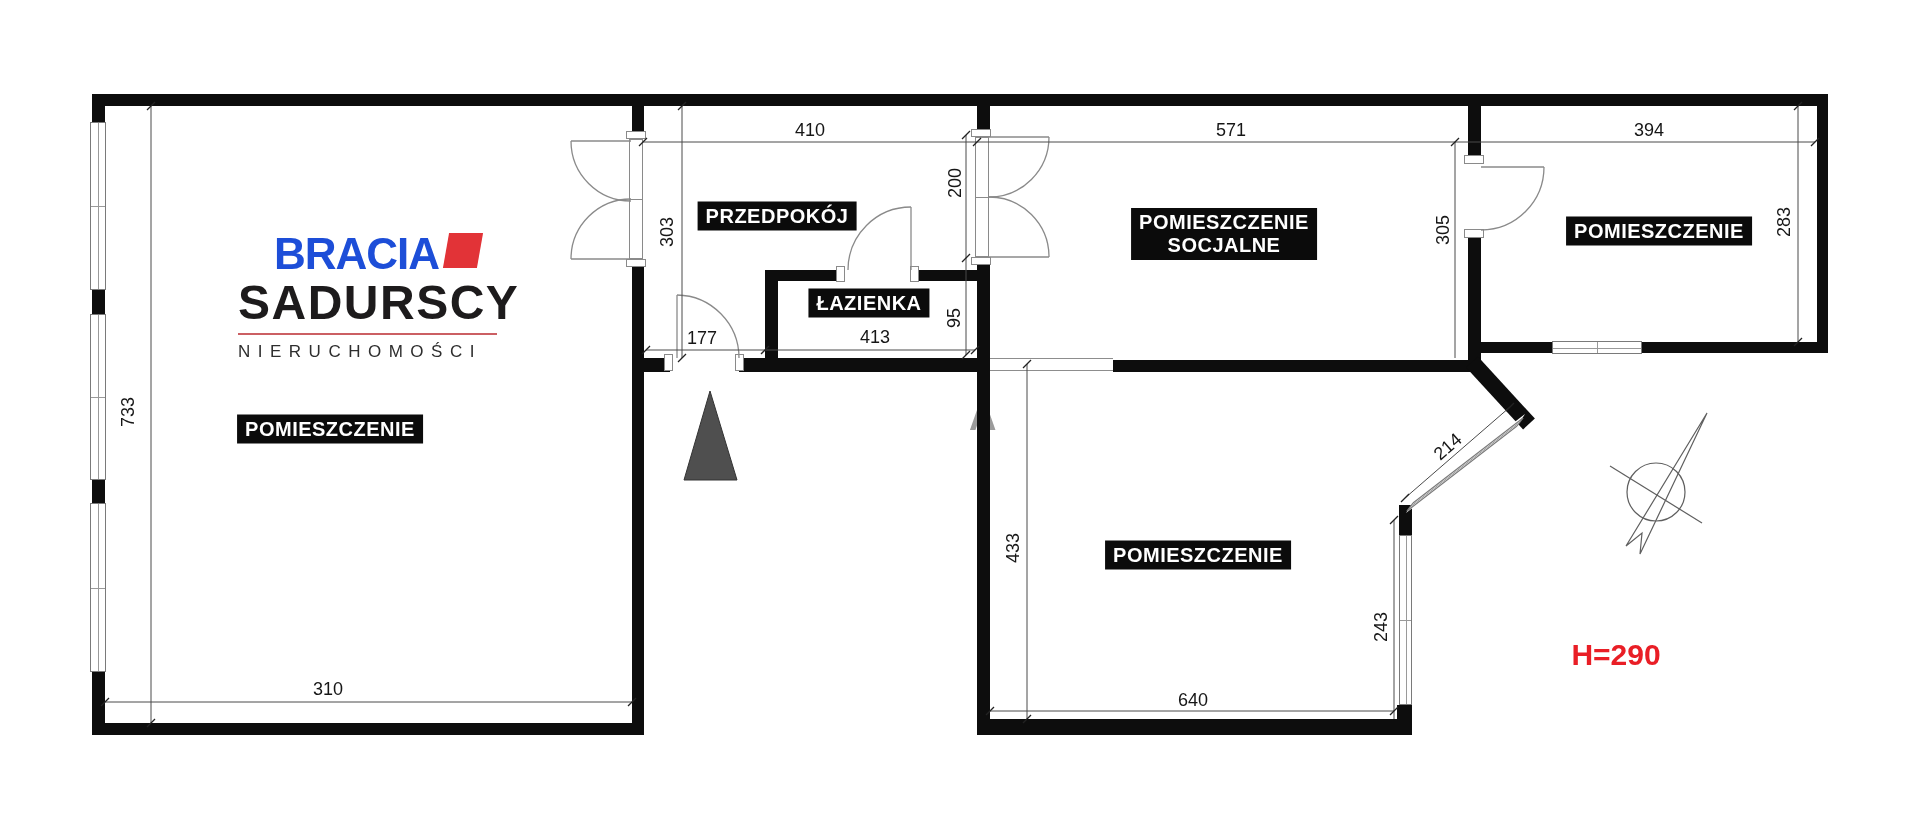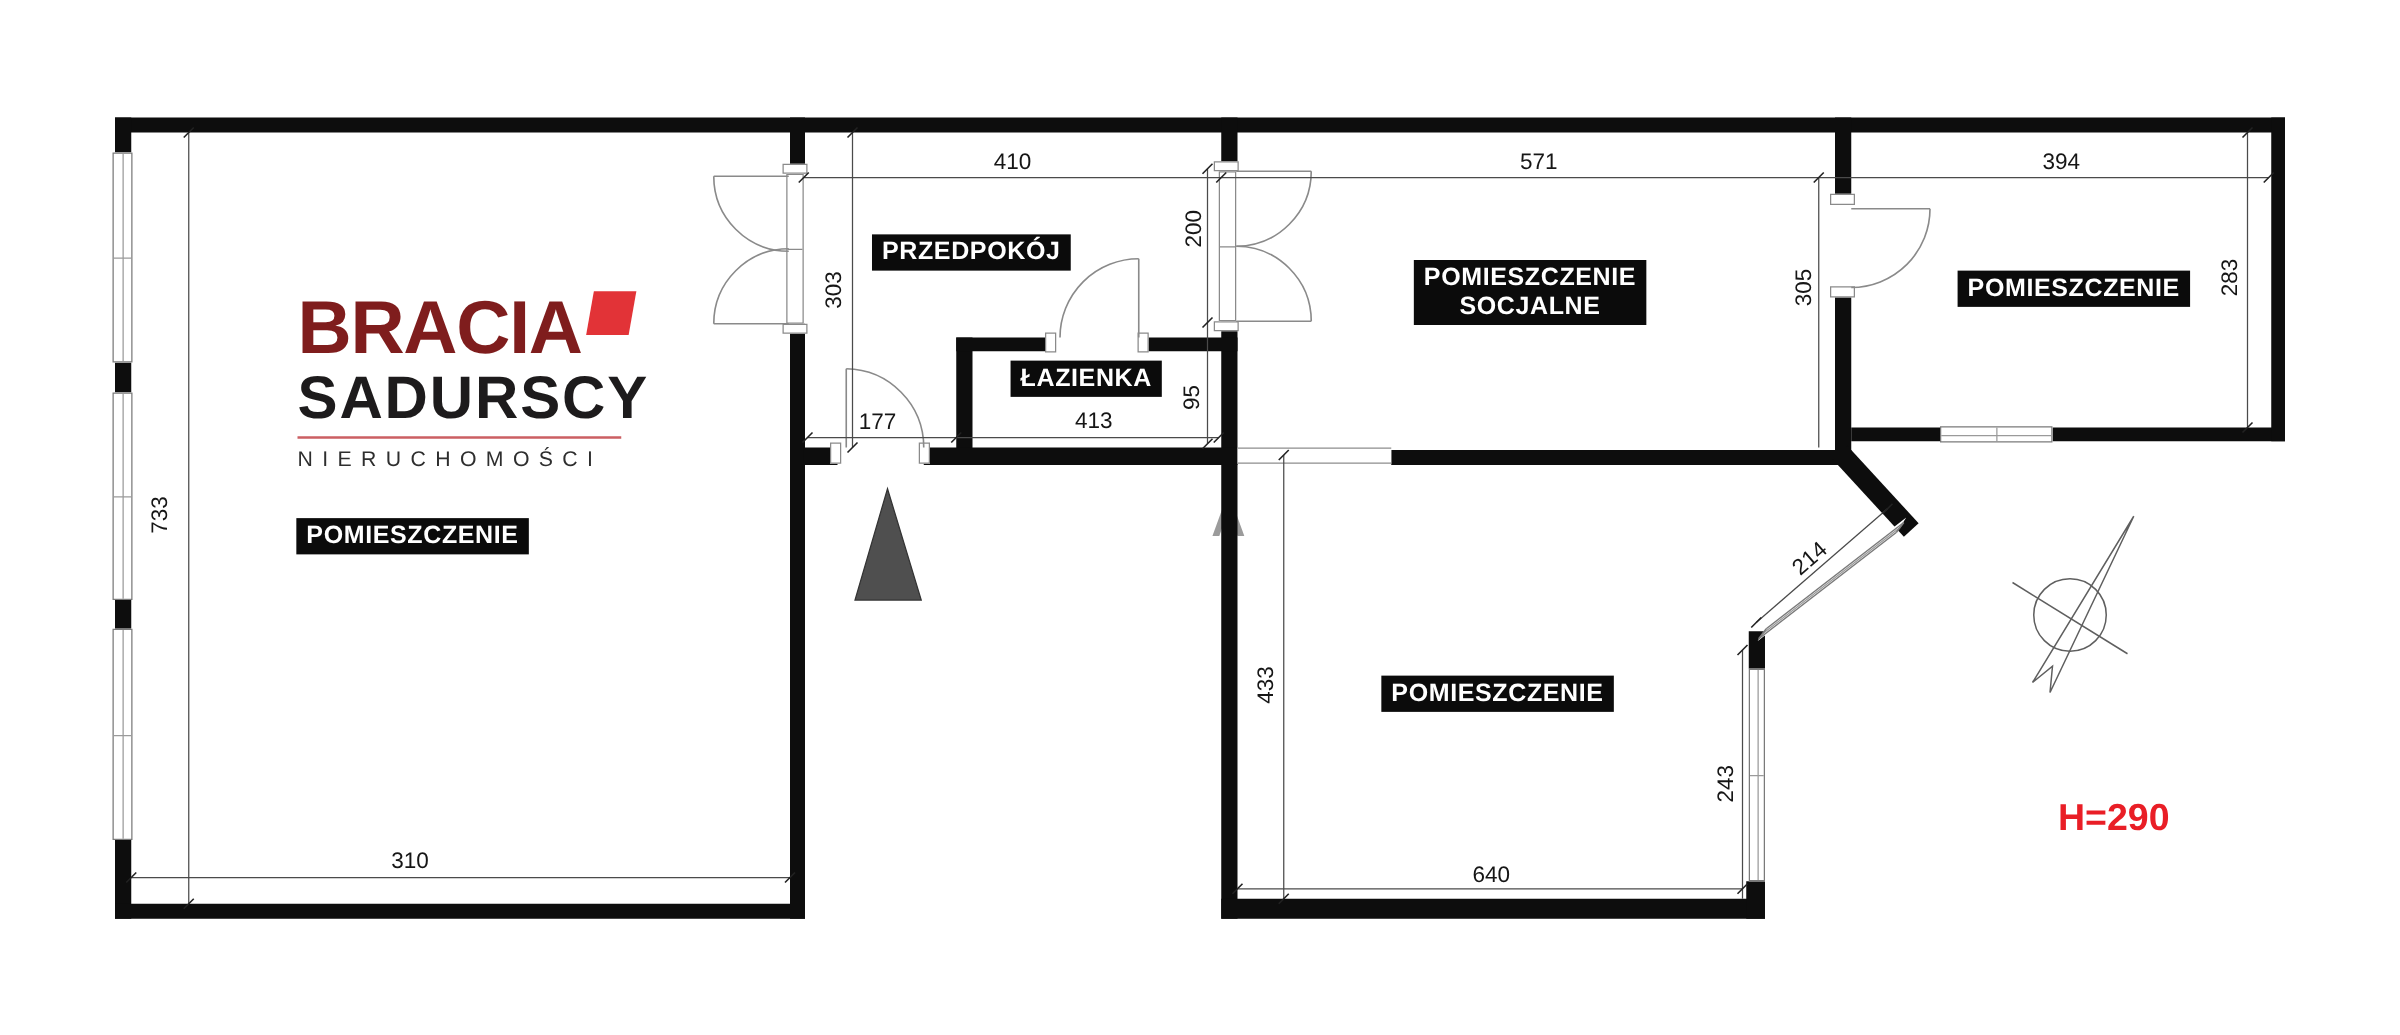--- a/index.html
+++ b/index.html
@@ -16,21 +16,21 @@
   .leaf{position:absolute;background:#fff;border:1px solid #8a8a8a;box-sizing:border-box;z-index:4;}
   .leafH::after{content:"";position:absolute;left:0;right:0;top:50%;height:1px;background:#8a8a8a;}
   svg.overlay{position:absolute;left:0;top:0;z-index:5;}
   .roomlabel{position:absolute;background:#0b0b0b;color:#ffffff;font-weight:bold;font-size:20px;
              line-height:1.15;padding:3px 8px;transform:translate(-50%,-50%);z-index:6;
              white-space:nowrap;letter-spacing:.5px;text-align:center;}
   .dim{position:absolute;color:#161616;font-size:18px;transform:translate(-50%,-50%);z-index:6;white-space:nowrap;}
   .dim.r90{transform:translate(-50%,-50%) rotate(-90deg);}
   .dim.r41{transform:translate(-50%,-50%) rotate(-41deg);}
   .logo{position:absolute;left:238px;top:232px;z-index:6;}
-  .logo .l1{font-size:60px;font-weight:bold;color:#7f1d1d;letter-spacing:-1px;line-height:1;}
+  .logo .l1{font-size:44px;font-weight:bold;color:#1d4ed8;letter-spacing:-1px;line-height:1;margin-left:36px;}
   .logo .l1row{display:flex;align-items:flex-start;}
   .logo .redblock{width:34px;height:35px;background:#e23337;transform:skewX(-10deg);margin-left:7px;margin-top:1px;}
   .logo .l2{font-size:48px;font-weight:bold;color:#1d1b1c;letter-spacing:1.5px;line-height:1;margin-top:3px;}
   .logo .redline{width:259px;height:2px;background:#cb5f63;margin-top:6px;}
   .logo .l3{font-size:17px;color:#2e2e2e;letter-spacing:7.5px;margin-top:7px;font-weight:500;}
   .hnote{position:absolute;color:#e91e26;font-size:30px;font-weight:bold;transform:translate(-50%,-50%);z-index:6;}
   .wm{position:absolute;color:#8a8a8a;opacity:.85;font-size:38px;font-weight:bold;z-index:2;}
 </style>
 </head>
 <body>
@@ -193,21 +193,21 @@
     <div class="l1row">
       <div class="l1">BRACIA</div>
       <div class="redblock"></div>
     </div>
     <div class="l2">SADURSCY</div>
     <div class="redline"></div>
     <div class="l3">NIERUCHOMOŚCI</div>
   </div>
 
   <div class="roomlabel" style="left:330px;top:429px;">POMIESZCZENIE</div>
-  <div class="roomlabel" style="left:777px;top:202px;">PRZEDPOKÓJ</div>
+  <div class="roomlabel" style="left:777px;top:216px;">PRZEDPOKÓJ</div>
   <div class="roomlabel" style="left:869px;top:303px;">ŁAZIENKA</div>
   <div class="roomlabel" style="left:1224px;top:234px;">
     <div>POMIESZCZENIE</div>
     <div>SOCJALNE</div>
   </div>
   <div class="roomlabel" style="left:1659px;top:231px;">POMIESZCZENIE</div>
   <div class="roomlabel" style="left:1198px;top:555px;">POMIESZCZENIE</div>
 
   <div class="dim" style="left:810px;top:130px;">410</div>
   <div class="dim r90" style="left:667px;top:232px;">303</div>
@@ -219,15 +219,15 @@
   <div class="dim r90" style="left:128px;top:412px;">733</div>
   <div class="dim" style="left:328px;top:689px;">310</div>
   <div class="dim" style="left:702px;top:338px;">177</div>
   <div class="dim" style="left:875px;top:337px;">413</div>
   <div class="dim r90" style="left:954px;top:318px;">95</div>
   <div class="dim r90" style="left:1013px;top:548px;">433</div>
   <div class="dim" style="left:1193px;top:700px;">640</div>
   <div class="dim r90" style="left:1381px;top:627px;">243</div>
   <div class="dim r41" style="left:1448px;top:447px;">214</div>
 
-  <div class="hnote" style="left:1691px;top:655px;">H=290</div>
+  <div class="hnote" style="left:1616px;top:655px;">H=290</div>
 
 </div>
 
 </body></html>

